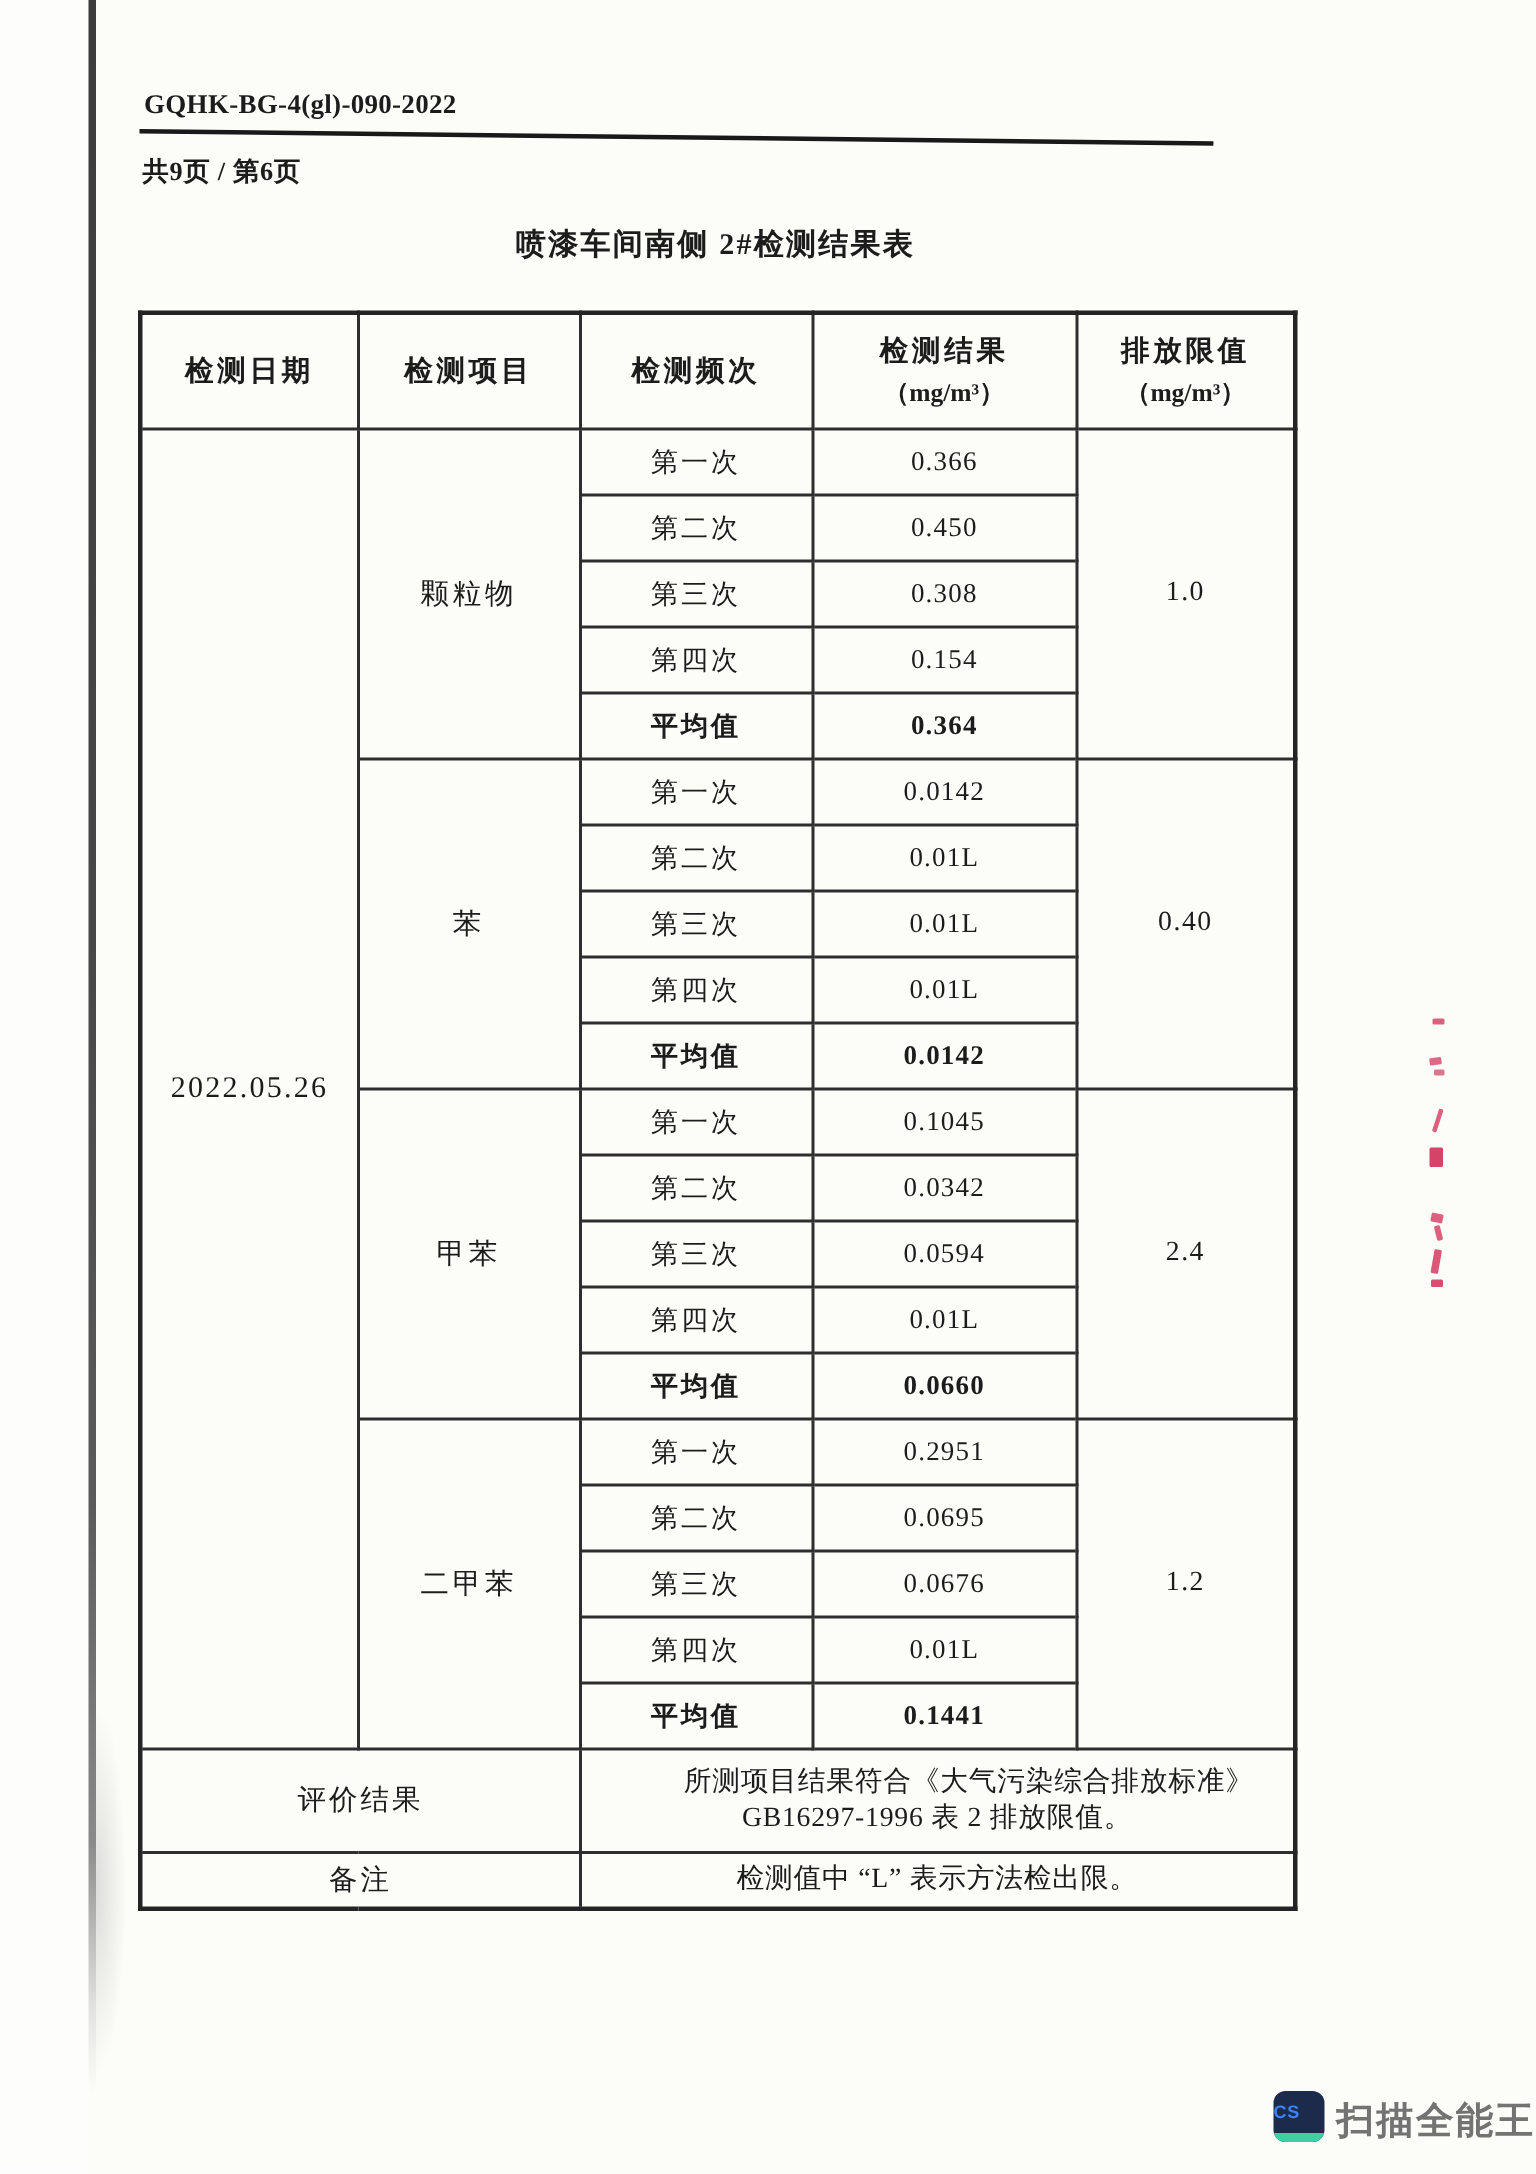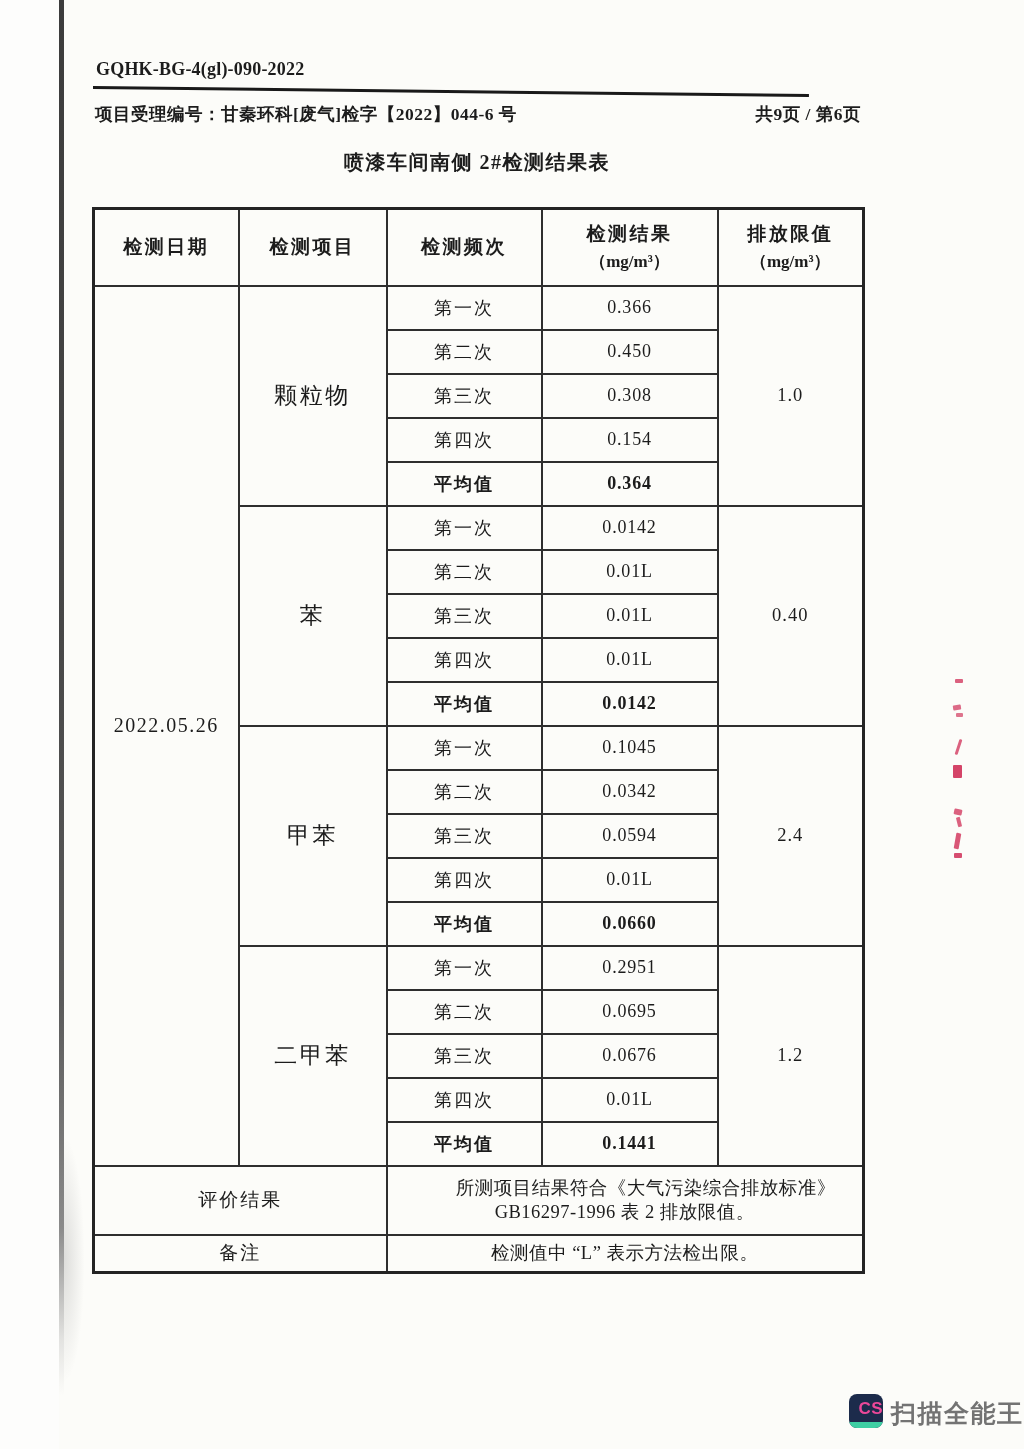--- a/index.html
+++ b/index.html
@@ -25,21 +25,21 @@
   
   table.results{position:absolute;left:92px;top:207px;width:770px;border-collapse:collapse;table-layout:fixed;
     border:3px solid #242424;}
   table.results td,table.results th{border:2px solid #2e2e2e;text-align:center;vertical-align:middle;
     padding:0;font-weight:400;}
   tr.hdr{height:77px;}
   tr.hdr th{font-size:19px;font-weight:600;letter-spacing:2.5px;}
   tr.hdr .unit{font-size:17px;font-weight:600;letter-spacing:0;margin-top:3px;}
   tr.r{height:44px;}
   td.date{font-size:20px;letter-spacing:1.5px;}
-  td.item{font-size:23px;font-weight:600;letter-spacing:2.5px;}
+  td.item{font-size:19px;font-weight:600;letter-spacing:2.5px;}
   td.freq{font-size:18px;letter-spacing:2px;}
   td.val{font-size:18px;letter-spacing:.8px;}
   td.limit{font-size:18.5px;letter-spacing:1px;}
   tr.avg td.freq,tr.avg td.val{font-weight:700;}
   tr.eval{height:69px;}
   tr.remark{height:38px;}
   td.flabel{font-size:19px;letter-spacing:2px;}
   td.fcontent{text-align:left;font-size:18.5px;line-height:24px;padding:3px 6px 3px 8px;letter-spacing:.5px;}
   td.fcontent .l1{text-indent:42px;}
   td.fcontent.center{text-align:center;padding:0;}
@@ -50,38 +50,37 @@
   .stamp .m2b{left:956px;top:713px;width:7px;height:4px;opacity:.7;}
   .stamp .m3{left:957px;top:739px;width:3px;height:16px;opacity:.8;transform:rotate(18deg);}
   .stamp .m4{left:953px;top:765px;width:9px;height:13px;opacity:.95;}
   .stamp .m5{left:954px;top:809px;width:8px;height:6px;opacity:.8;transform:rotate(12deg);}
   .stamp .m5b{left:957px;top:817px;width:4px;height:10px;opacity:.8;transform:rotate(-14deg);}
   .stamp .m6{left:955px;top:833px;width:5px;height:16px;opacity:.85;transform:rotate(10deg);}
   .stamp .m7{left:954px;top:853px;width:8px;height:5px;opacity:.9;}
   
   .cs-icon{position:absolute;left:849px;top:1394px;width:34px;height:34px;border-radius:8px;
     overflow:hidden;background:#1c2b4b;}
-  .cs-text{display:block;text-align:right;color:#ec4899;font-weight:700;font-size:17px;line-height:29px;
+  .cs-text{display:block;text-align:left;color:#3b82f6;font-weight:700;font-size:12px;line-height:29px;
     font-family:"Liberation Sans","DejaVu Sans",sans-serif;letter-spacing:.5px;}
   .cs-teal{position:absolute;bottom:0;left:0;width:100%;height:6px;background:#3ecfa3;}
   .cs-brand{position:absolute;left:891px;top:1397px;font-size:25px;font-weight:700;color:#737373;
     font-family:"Liberation Sans","DejaVu Sans",sans-serif;letter-spacing:1.5px;}
 </style>
 </head>
 <body>
 
 <div class="left-margin"></div>
 <div class="edge-line"></div>
 <div class="edge-shadow"></div>
 
 <div class="doc-code">GQHK-BG-4(gl)-090-2022</div>
 <div class="code-underline"></div>
 
 <div class="meta-row">
-  <span>项目受理编号：甘秦环科[废气]检字【2022】044-6 号</span>
   <span>共9页 / 第6页</span>
 </div>
 
 <div class="page-title">喷漆车间南侧 2#检测结果表</div>
 
 <table class="results">
   <colgroup>
     <col style="width:145px">
       <col style="width:148px">
       <col style="width:155px">

